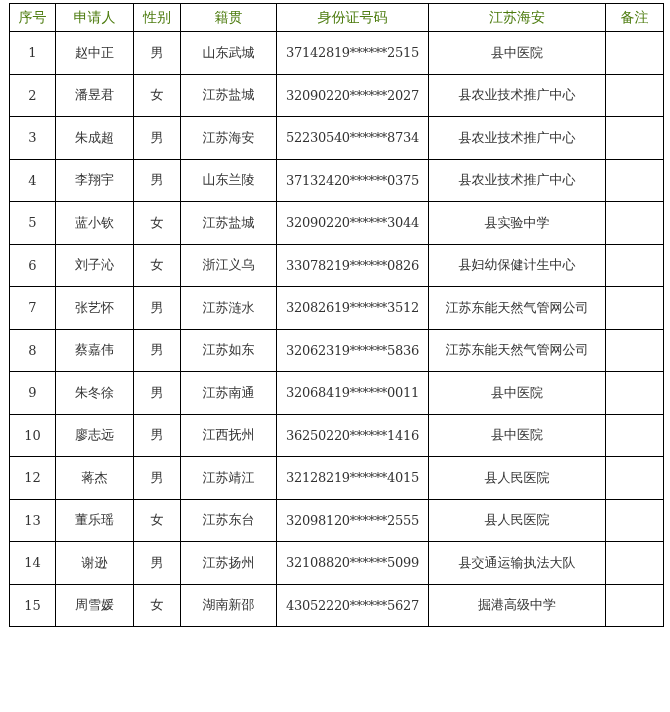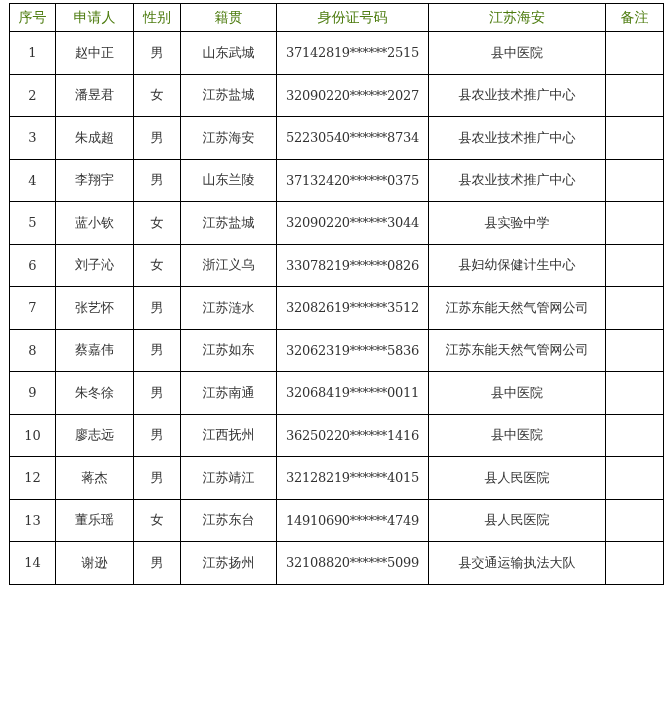--- a/index.html
+++ b/index.html
@@ -159,27 +159,36 @@
         <td>江苏靖江</td>
         <td class="idcell">32128219******4015</td>
         <td>县人民医院</td>
         <td></td>
       </tr>
       <tr>
         <td class="numcell">13</td>
         <td>董乐瑶</td>
         <td>女</td>
         <td>江苏东台</td>
-        <td class="idcell">14910690******4749</td>
+        <td class="idcell">32098120******2555</td>
         <td>县人民医院</td>
         <td></td>
       </tr>
       <tr>
         <td class="numcell">14</td>
         <td>谢逊</td>
         <td>男</td>
         <td>江苏扬州</td>
         <td class="idcell">32108820******5099</td>
         <td>县交通运输执法大队</td>
         <td></td>
       </tr>
+      <tr>
+        <td class="numcell">15</td>
+        <td>周雪媛</td>
+        <td>女</td>
+        <td>湖南新邵</td>
+        <td class="idcell">43052220******5627</td>
+        <td>掘港高级中学</td>
+        <td></td>
+      </tr>
     </tbody>
 </table>
 
 </body></html>

